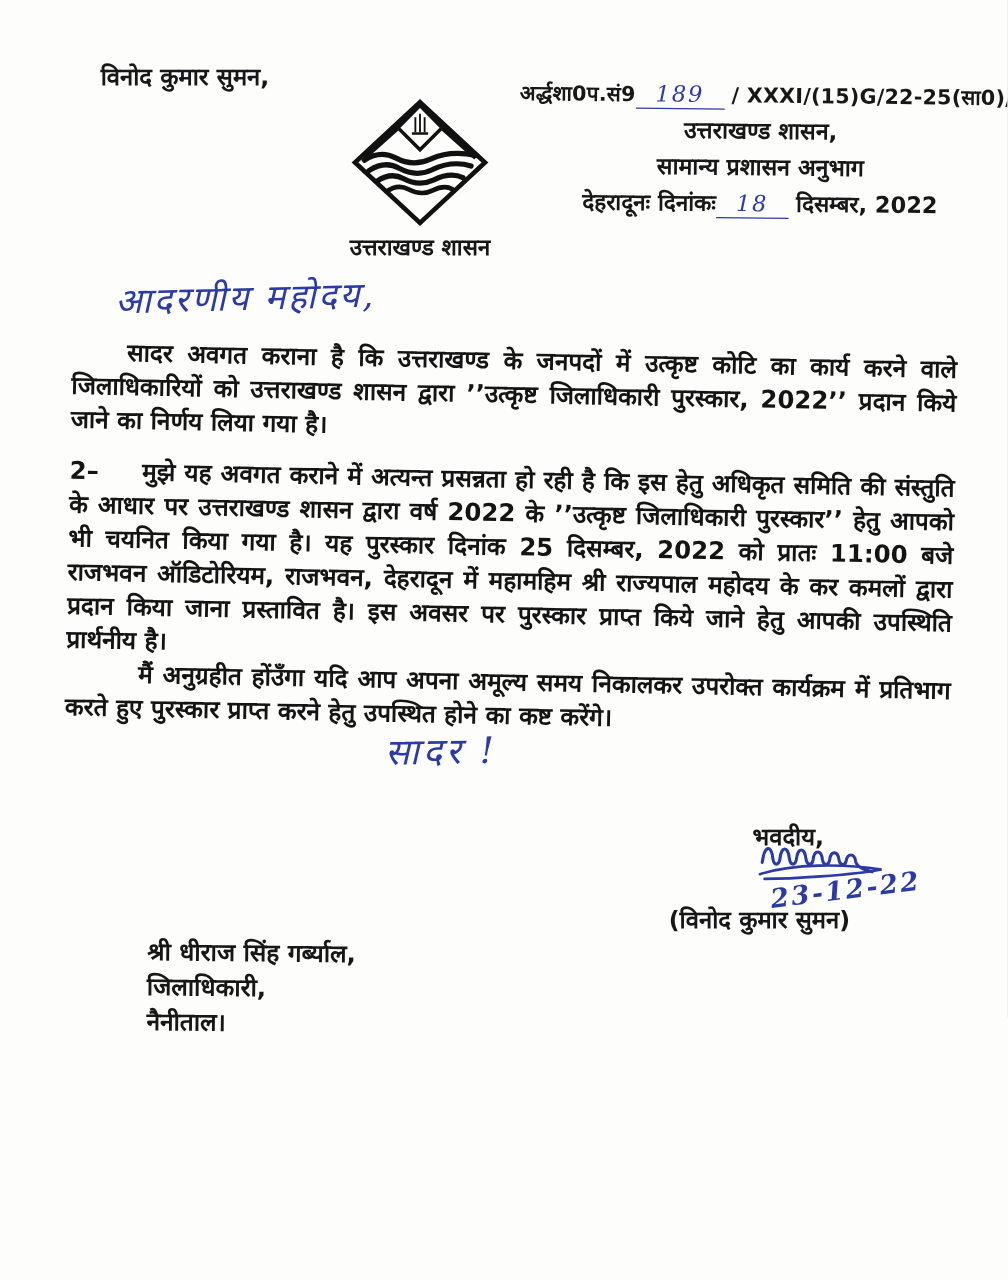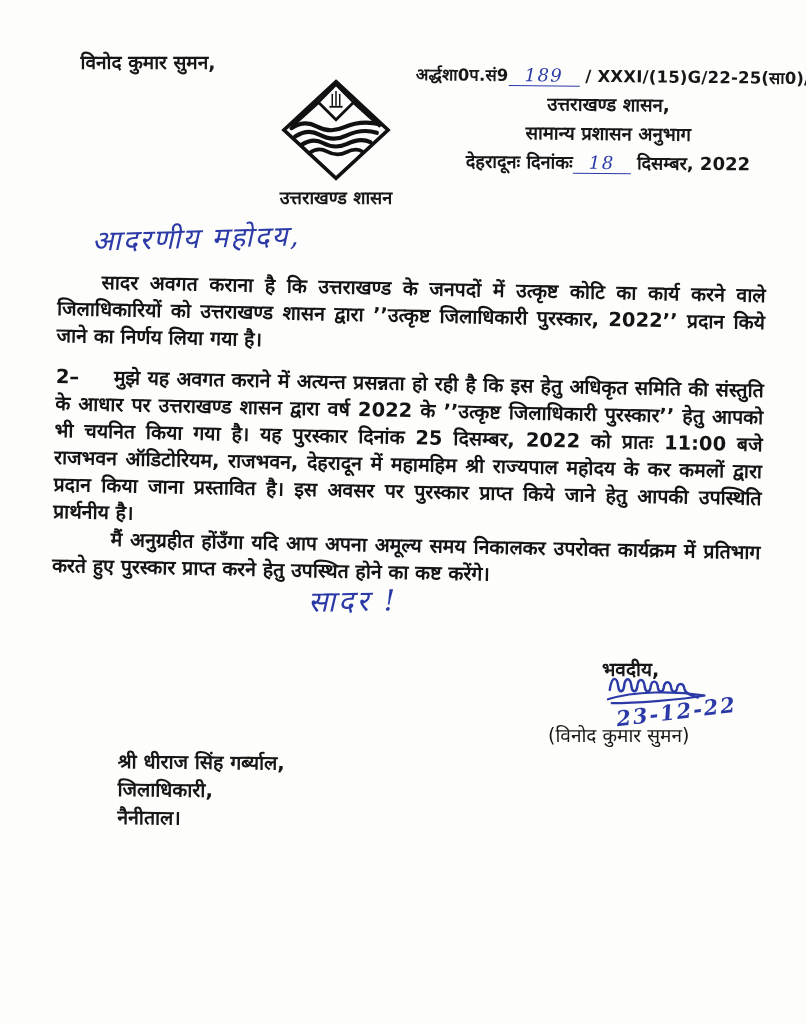--- a/index.html
+++ b/index.html
@@ -50,21 +50,21 @@
   .closing {
     position:absolute; left:308px; top:580px; font-size:29px; letter-spacing:3px;
     transform:rotate(-1deg);
   }
   .valediction { position:absolute; left:602px; top:640px; font-size:19px; font-weight:600;margin-top:16px; }
   .signature-scribble { position:absolute; left:606px; top:664px; }
   .sig-date {
     position:absolute; left:616px; top:699px; font-size:21px; letter-spacing:2px;
     font-weight:600; transform:rotate(-7deg);
   }
-  .signatory { position:absolute; left:548px; top:722px; font-size:19px; font-weight:400; white-space:nowrap; }
+  .signatory { position:absolute; left:535px; top:722px; font-size:19px; font-weight:700; white-space:nowrap; }
   
   .addressee {
     position:absolute; left:118px; top:748px; font-size:19.5px; font-weight:600;
     line-height:28px; transform:rotate(0.6deg); transform-origin:left top;
   }
 </style>
 </head>
 <body>
 
 <div class="page">

